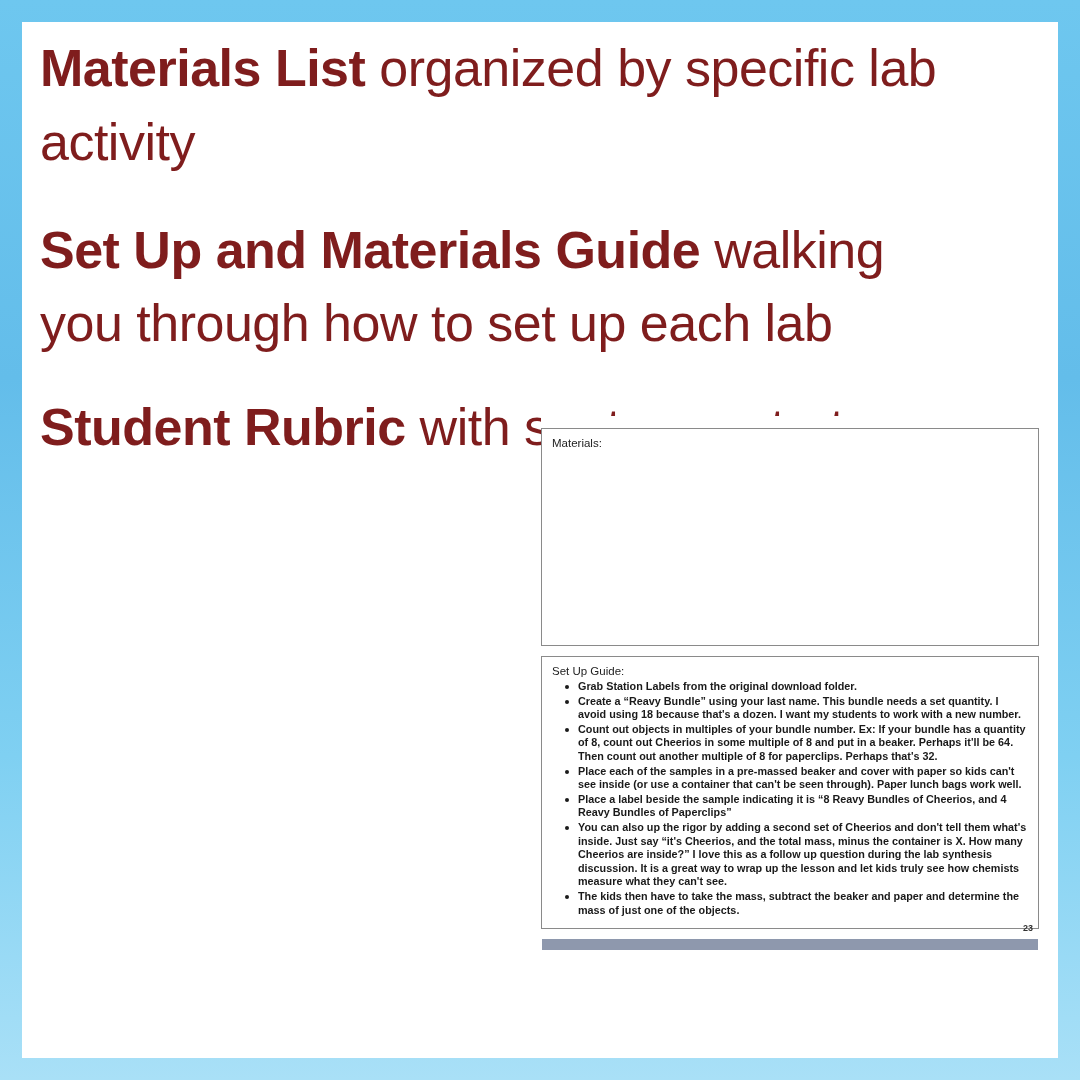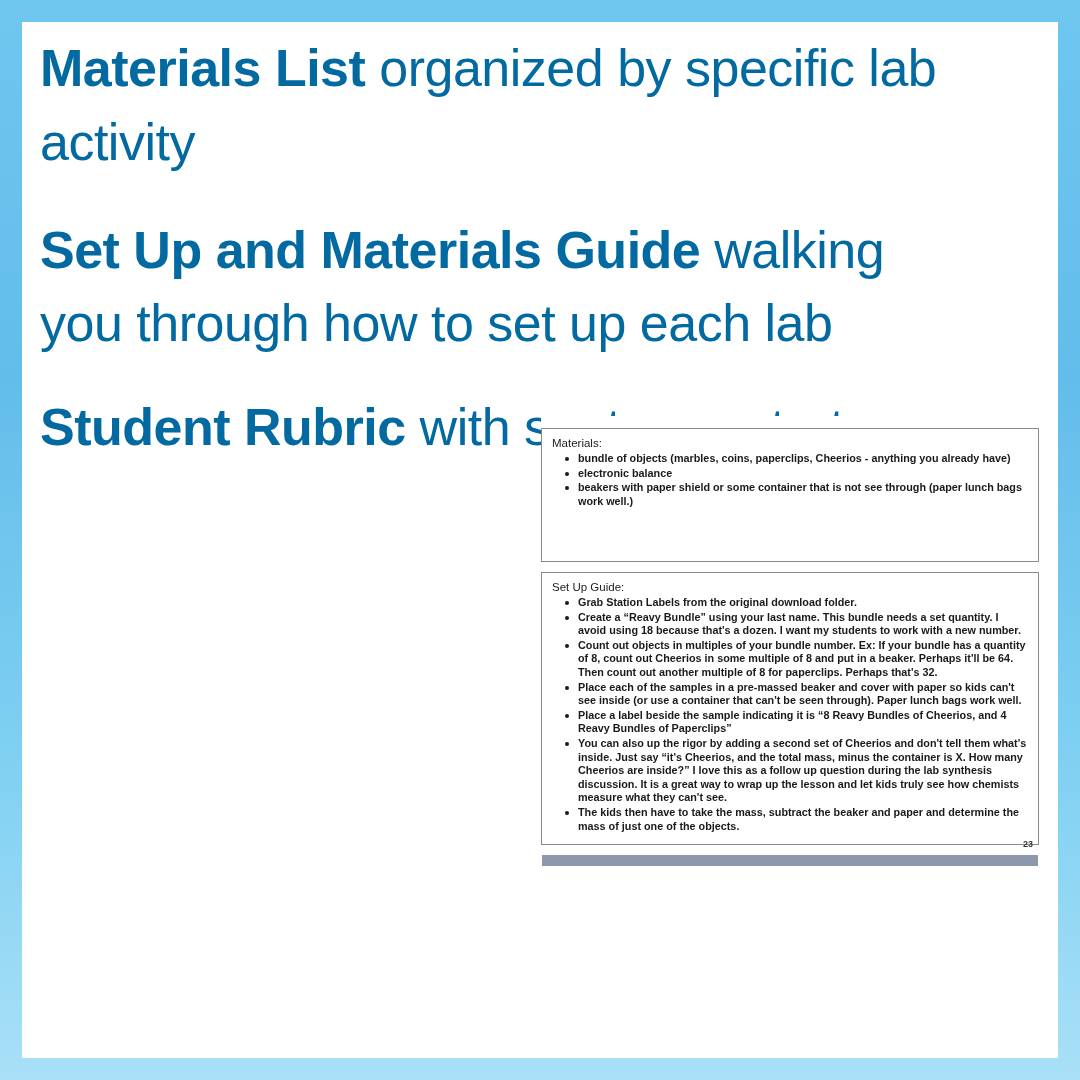--- a/index.html
+++ b/index.html
@@ -22,21 +22,21 @@
     background: #ffffff;
     overflow: hidden;
   }
   .copy {
     position: absolute;
     left: 18px;
     top: 10px;
     width: 930px;
   }
   .para {
-    color: #0369a1;
+    color: #7f1d1d;
     font-size: 52px;
     line-height: 1.42;
     letter-spacing: -0.5px;
     margin: 0 0 34px 0;
     font-weight: 400;
   }
   .para b {
     font-weight: 700;
   }
   .para.p3 { margin-bottom: 30px; }
@@ -64,21 +64,21 @@
     letter-spacing: 0.5px;
     transform: scaleX(0.88);
     text-transform: uppercase;
   }
   .doc-box {
     border: 1px solid #8a8a8a;
     margin-top: 12px;
     padding: 8px 10px 10px 10px;
     box-sizing: border-box;
   }
-  .box-materials { height: 134px; }
+  .box-materials { height: 218px; }
   .box-setup { margin-top: 10px; }
   .box-title {
     font-size: 11.5px;
     color: #222;
     font-family: "Liberation Sans", sans-serif;
     margin-bottom: 3px;
     font-weight: 400;
   }
   ul.doc-list {
     margin: 0;
@@ -135,25 +135,20 @@
     <p class="para p1"><b>Materials List</b><span> organized by specific lab activity</span></p>
     <p class="para p3"><b>Set Up and Materials Guide</b><span> walking you through how to set up each lab</span></p>
     <p class="para p4"><b>Student Rubric</b><span> with sentence starters</span></p>
   </div>
 
   <div class="doc">
 
 
     <div class="doc-box box-materials">
       <div class="box-title">Materials:</div>
-      <ul class="doc-list">
-        <li>bundle of objects (marbles, coins, paperclips, Cheerios - anything you already have)</li>
-        <li>electronic balance</li>
-        <li>beakers with paper shield or some container that is not see through (paper lunch bags work well.)</li>
-      </ul>
     </div>
 
     <div class="doc-box box-setup">
       <div class="box-title">Set Up Guide:</div>
       <ul class="doc-list">
         <li>Grab Station Labels from the original download folder.</li>
         <li>Create a “Reavy Bundle” using your last name.  This bundle needs a set quantity. I avoid using 18 because that's a dozen. I want my students to work with a new number.</li>
         <li>Count out objects in multiples of your bundle number. Ex: If your bundle has a quantity of 8, count out Cheerios in some multiple of 8 and put in a beaker. Perhaps it'll be 64.  Then count out another multiple of 8 for paperclips.  Perhaps that's 32.</li>
         <li>Place each of the samples in a pre-massed beaker and cover with paper so kids can't see inside (or use a container that can't be seen through). Paper lunch bags work well.</li>
         <li>Place a label beside the sample indicating it is “8 Reavy Bundles of Cheerios, and 4 Reavy Bundles of Paperclips”</li>

